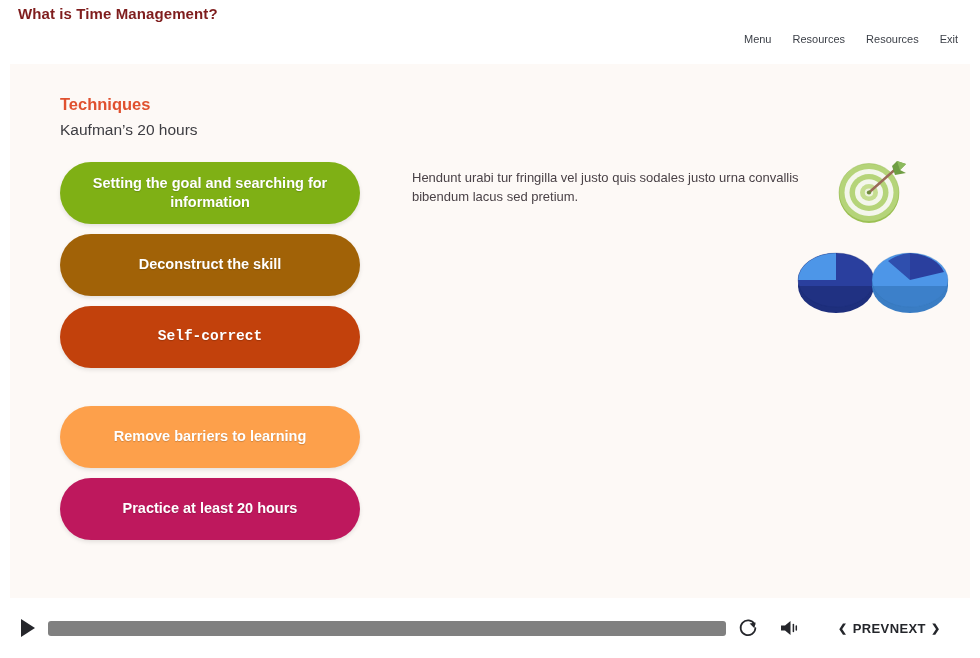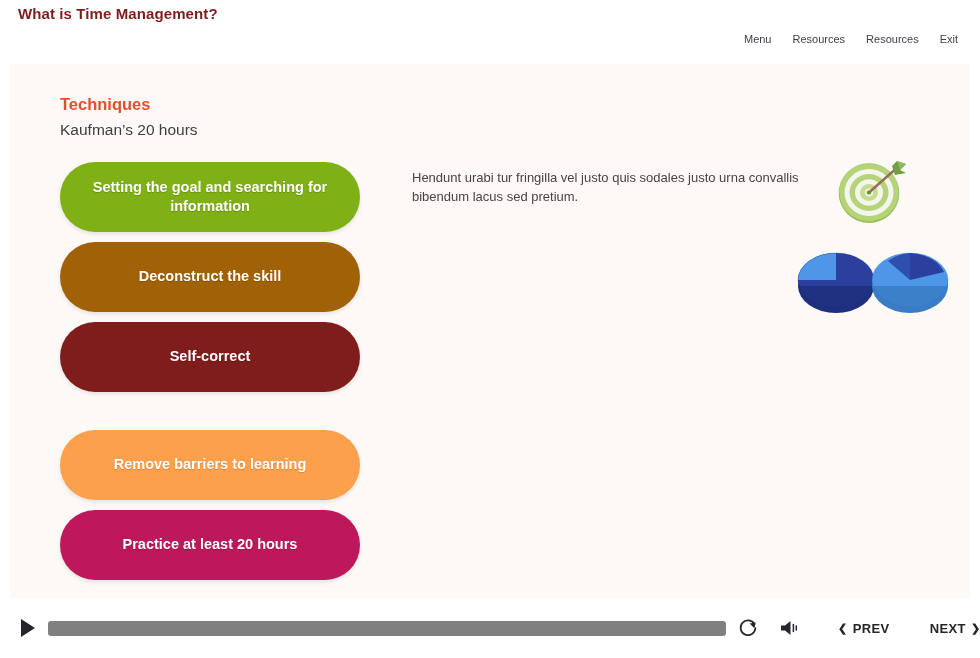--- a/index.html
+++ b/index.html
@@ -68,21 +68,21 @@
 
   
   .pill-list {
     position: absolute;
     left: 50px;
     top: 98px;
     width: 300px;
   }
   .pill {
     width: 300px;
-    height: 70px;
+    height: 62px;
     border-radius: 36px;
     margin-bottom: 10px;
     display: flex;
     align-items: center;
     justify-content: center;
     text-align: center;
     color: #ffffff;
     font-size: 14.5px;
     font-weight: bold;
     line-height: 1.33;
@@ -169,21 +169,21 @@
     font-weight: bold;
     color: #24262b;
     cursor: pointer;
     display: flex;
     align-items: center;
     gap: 5px;
     white-space: nowrap;
     letter-spacing: 0.4px;
   }
   .prev-btn { margin-left: 38px; }
-  .next-btn { margin-left: 40px; }
+  .next-btn { }
   .chev { font-size: 11px; }
 </style>
 </head>
 <body>
 
 <div class="course-title">What is Time Management?</div>
 
 <div class="top-nav">
   <span class="nav-link">Menu</span>
   <span class="nav-link">Resources</span>
@@ -196,21 +196,21 @@
   <div class="section-heading">Techniques</div>
   <div class="section-subheading">Kaufman’s 20 hours</div>
 
   <div class="pill-list">
     <div class="pill" style="background: rgb(127, 176, 21);">
       <span>Setting the goal and searching for information</span>
     </div>
     <div class="pill" style="background: #a16207;">
       <span>Deconstruct the skill</span>
     </div>
-    <div class="pill" style="background: #7f1d1d;">
+    <div class="pill" style="background: #c2410c; font-family: Liberation Mono, monospace;">
       <span>Self-correct</span>
     </div>
     <div class="pill" style="background: rgb(253, 160, 75); margin-top: 38px;">
       <span>Remove barriers to learning</span>
     </div>
     <div class="pill" style="background: #be185d;">
       <span>Practice at least 20 hours</span>
     </div>
   </div>
 

